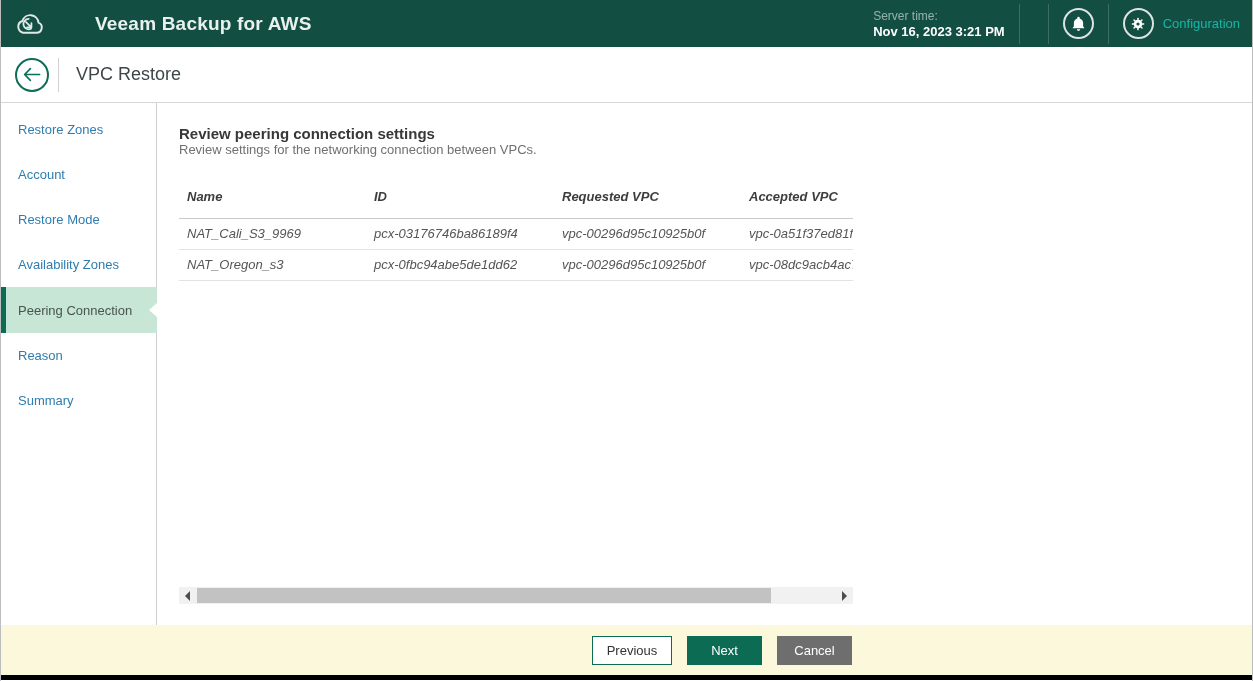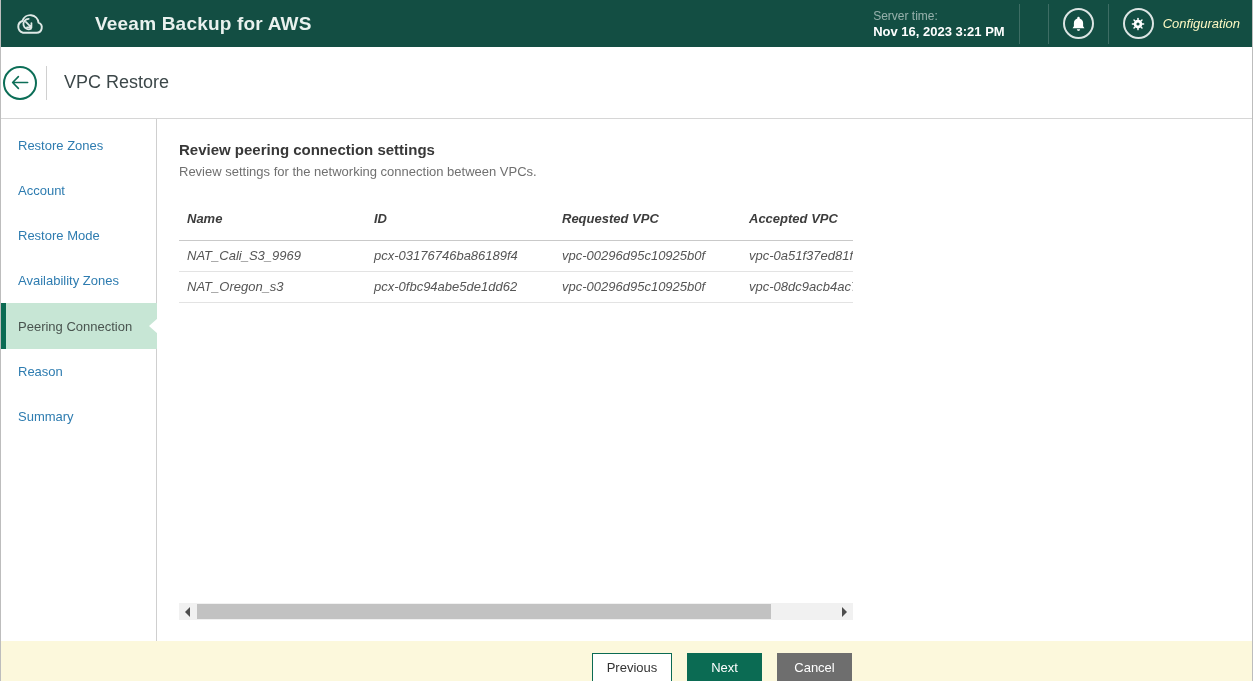--- a/index.html
+++ b/index.html
@@ -27,26 +27,26 @@
   .circle {
     width:31px; height:31px; border:2px solid rgba(255,255,255,0.85);
     border-radius:50%; display:flex; align-items:center; justify-content:center;
     flex:0 0 auto; cursor:pointer;
   }
   .user-menu { display:flex; align-items:center; gap:9px; cursor:pointer; }
   .user-text { line-height:16px; }
   .user-name-row { font-size:13px; font-weight:600; color:#fff; display:flex; align-items:center; gap:7px; }
   .user-role { font-size:12px; color:rgba(255,255,255,0.55); }
   .config { display:flex; align-items:center; gap:9px; cursor:pointer; }
-  .config-label { font-size:13px; color:#fef9c3;font-style:italic; }
+  .config-label { font-size:13px; color:#14b8a6; }
 
   
   .titlebar {
-    height:72px; background:#fff; border-bottom:1px solid #d6d6d6;
-    display:flex; align-items:center; padding-left:2px;
+    height:56px; background:#fff; border-bottom:1px solid #d6d6d6;
+    display:flex; align-items:center; padding-left:14px;
   }
   .back-btn {
     width:34px; height:34px; border-radius:50%; border:2px solid #0c6e57;
     background:#fff; display:flex; align-items:center; justify-content:center; cursor:pointer;
   }
   .title-div { width:1px; height:34px; background:#d0d0d0; margin-left:9px; }
   .page-title { font-size:18px; font-weight:400; color:#3c4749; margin-left:17px; }
 
   
   .body { display:flex; height:522px; background:#fff; }
@@ -60,21 +60,21 @@
     content:""; position:absolute; left:0; top:0; bottom:0; width:5px; background:#0b6b53;
   }
   .step.selected::after {
     content:""; position:absolute; right:-1px; top:50%; transform:translateY(-50%);
     width:0; height:0; border-top:8px solid transparent; border-bottom:8px solid transparent;
     border-right:9px solid #fff;
   }
 
   .content { flex:1; position:relative; padding:22px 0 16px 22px; overflow:hidden; }
   .section-heading { font-size:15px; font-weight:700; color:#383838; }
-  .section-subheading { font-size:13px; color:#707070; margin-top:6px; }
+  .section-subheading { font-size:13px; color:#707070; }
 
   table.grid { width:674px; border-collapse:collapse; table-layout:fixed; margin-top:26px; font-size:13px;font-style:italic; }
   table.grid th {
     text-align:left; font-weight:700; color:#3d3d3d; height:35px; vertical-align:top;
     padding:6px 8px 0 8px; border-bottom:1px solid #c9c9c9; white-space:nowrap; overflow:hidden;
   }
   table.grid td {
     height:31px; color:#555; padding:0 8px; border-bottom:1px solid #e3e3e3;
     white-space:nowrap; overflow:hidden; cursor:default;
   }
@@ -85,21 +85,21 @@
     background:#f1f1f1; display:flex;
   }
   .sb-btn { width:17px; height:17px; display:flex; align-items:center; justify-content:center; cursor:pointer; }
   .tri-left { width:0; height:0; border-top:5px solid transparent; border-bottom:5px solid transparent; border-right:5px solid #4d4d4d; }
   .tri-right { width:0; height:0; border-top:5px solid transparent; border-bottom:5px solid transparent; border-left:5px solid #4d4d4d; }
   .sb-track { position:relative; flex:1; }
   .sb-thumb { position:absolute; left:1px; top:1px; width:574px; height:15px; background:#c2c2c2; cursor:grab; }
 
   
   .footer {
-    height:55px; background:#fcf8dc; border-bottom:2px solid #000000;
+    height:55px; background:#fcf8dc; border-bottom:5px solid #000000;
     display:flex; align-items:center; padding-left:591px; gap:15px;
   }
   .btn {
     height:29px; font-size:13px; font-family:"Liberation Sans", sans-serif;
     cursor:pointer; padding:0 10px;
   }
   .btn-prev { min-width:80px; background:#fff; border:1px solid #0b6b53; color:#333; }
   .btn-next { min-width:75px; background:#0b6b53; border:1px solid #0b6b53; color:#fff; }
   .btn-cancel { min-width:75px; background:#6e6e6e; border:1px solid #6e6e6e; color:#fff; }
 </style>

